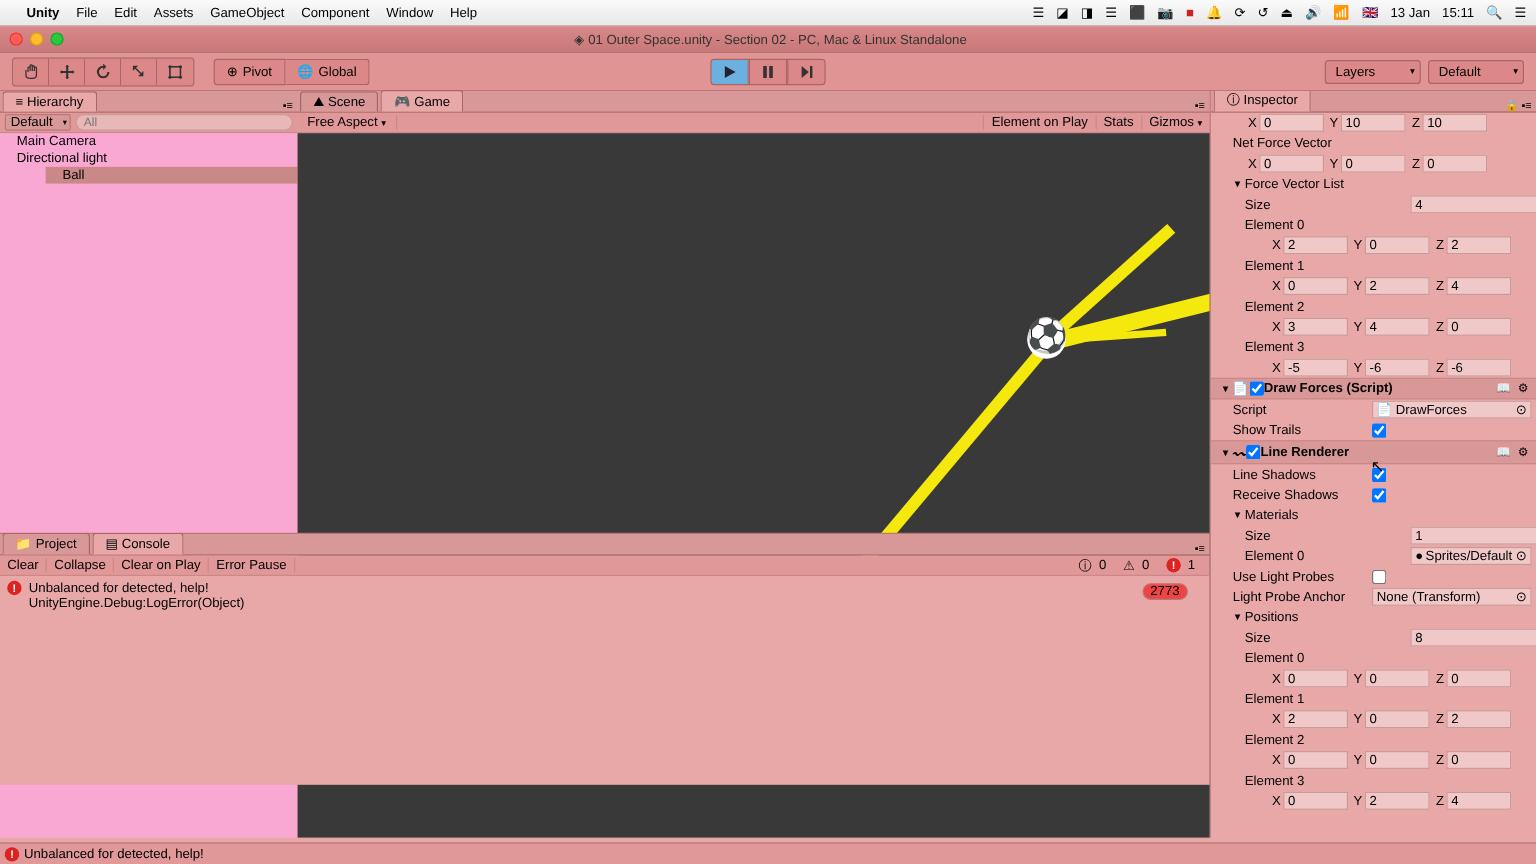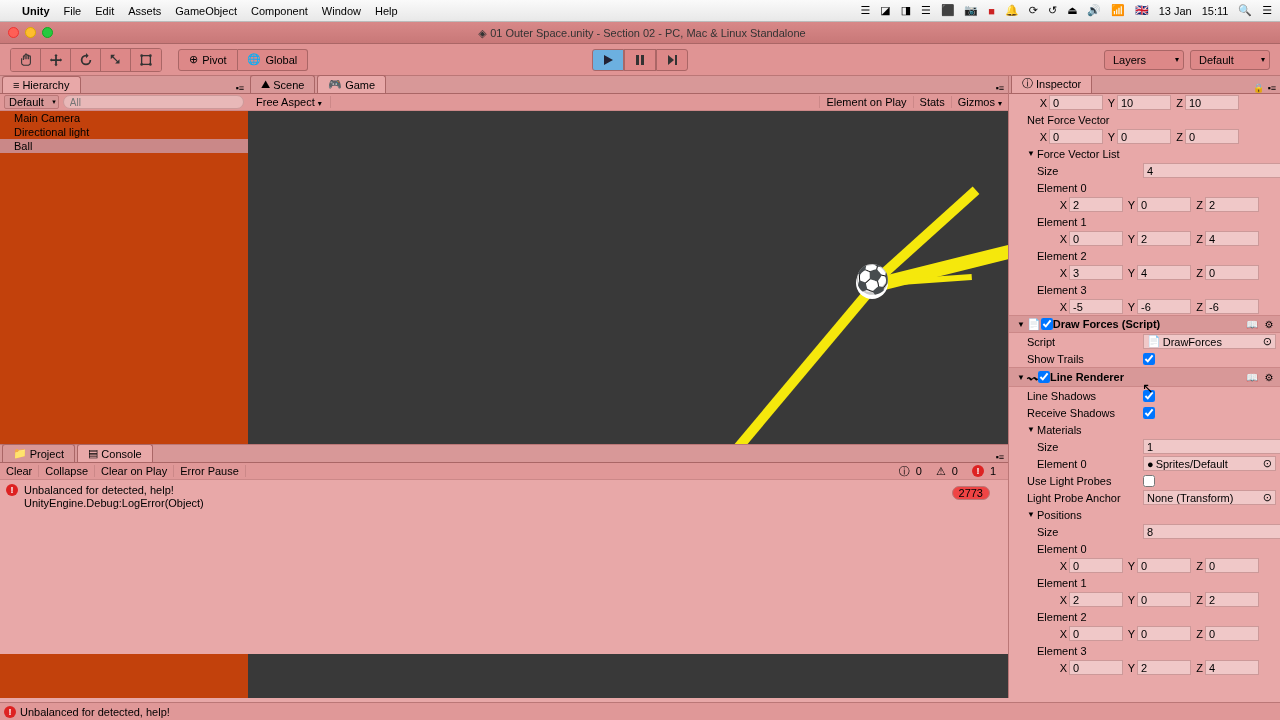--- a/index.html
+++ b/index.html
@@ -44,23 +44,23 @@
 .main-area { display: flex; height: 622px; }
 .left-col { width: 248px; display: flex; flex-direction: column; }
 .center-col { flex: 1; display: flex; flex-direction: column; }
 .right-col { width: 272px; background: #e8a8a8; overflow-y: auto; border-left: 1px solid #b77; }
 
 
 .panel-tabs { height: 18px; background: #d89898; display: flex; align-items: flex-end; border-bottom: 1px solid #a66; }
 .panel-tab { padding: 2px 10px; background: #e8a8a8; border: 1px solid #a66; border-bottom: none; border-radius: 3px 3px 0 0; margin-left: 2px; display: flex; align-items: center; gap: 3px; cursor: pointer; }
 .panel-tab.inactive { background: #d89898; }
 .panel-header { height: 17px; background: #e09898; display: flex; align-items: center; padding: 0 4px; gap: 4px; border-bottom: 1px solid #c88; }
-.hierarchy-list { flex: 1; background: #c2410c; }
+.hierarchy-list { flex: 1; background: #f9a8d4; }
 .hierarchy-item { padding: 1px 14px; cursor: pointer; }
-.hierarchy-item.selected { background: #ca8888; }
+.hierarchy-item.selected { background: #ca8888; margin-left: 38px; }
 
 
 .scene-tabs { height: 18px; background: #d89898; display: flex; align-items: flex-end; border-bottom: 1px solid #a66; }
 .game-toolbar { height: 17px; background: #e09898; display: flex; align-items: center; border-bottom: 1px solid #c88; }
 .game-toolbar .aspect { padding: 0 8px; border-right: 1px solid #c88; }
 .game-toolbar .spacer { flex: 1; }
 .game-toolbar .opt { padding: 0 6px; border-left: 1px solid #c88; cursor: pointer; }
 .game-view { flex: 1; background: #393939; position: relative; overflow: hidden; }
 .soccer-ball { position: absolute; width: 32px; height: 32px; border-radius: 50%; background: #fff; left: 608px; top: 156px; }
 .soccer-ball::before { content: "⚽"; font-size: 28px; position: absolute; left: -1px; top: -4px; }
@@ -74,21 +74,21 @@
 .console-icons span { display: flex; align-items: center; gap: 2px; padding: 0 4px; }
 .err-badge { width: 12px; height: 12px; border-radius: 50%; background: #d22; color: #fff; display: inline-flex; align-items: center; justify-content: center; font-size: 9px; font-weight: bold; }
 .console-body { flex: 1; background: #e8a8a8; padding: 2px; position: relative; }
 .console-entry { display: flex; gap: 6px; padding: 2px 4px; }
 .console-entry .txt { line-height: 13px; }
 .console-count { position: absolute; right: 18px; top: 6px; background: #ef4444; border: 1px solid #b77; border-radius: 8px; padding: 0 6px; }
 
 
 .insp-row { display: flex; align-items: center; padding: 1px 4px 1px 18px; min-height: 17px; }
 .insp-row.head { padding-left: 8px; background: #d89898; border-bottom: 1px solid #c88; border-top: 1px solid #c88; }
-.insp-row.sub { padding-left: 28px; }
+.insp-row.sub { padding-left: 28px; gap: 32px; }
 .insp-row .lbl { flex: 0 0 116px; }
 .insp-row.sub .lbl { flex: 0 0 106px; }
 .insp-field { flex: 1; background: #f0c8c8; border: 1px solid #c99; height: 15px; padding: 0 3px; }
 .xyz-row { display: flex; align-items: center; padding: 1px 4px 1px 48px; gap: 2px; }
 .xyz-row .axlbl { width: 10px; text-align: right; }
 .xyz-row input { width: 54px; background: #f0c8c8; border: 1px solid #c99; height: 15px; padding: 0 3px; font-size: 11px; }
 .fold { display: inline-block; width: 10px; font-size: 8px; }
 .chk { width: 12px; height: 12px; }
 .comp-icons { margin-left: auto; display: flex; gap: 2px; }
 .comp-icons span { width: 14px; height: 14px; display: inline-flex; align-items: center; justify-content: center; font-size: 10px; cursor: pointer; }

